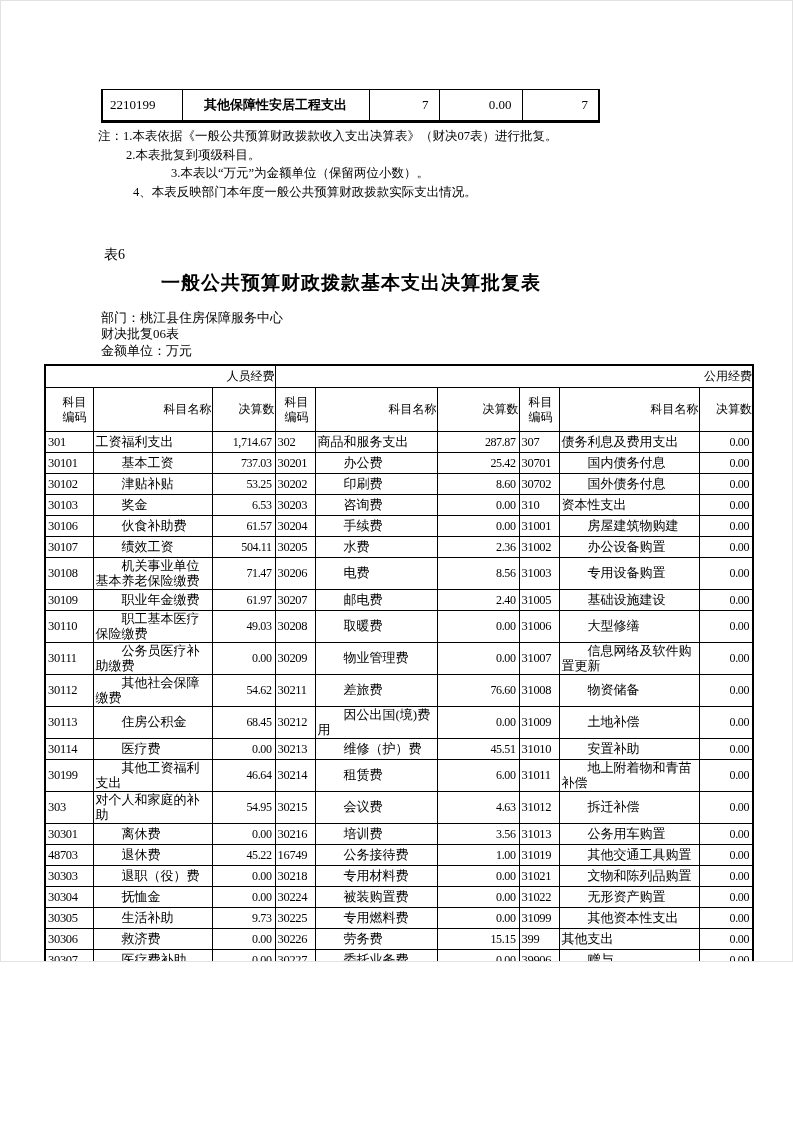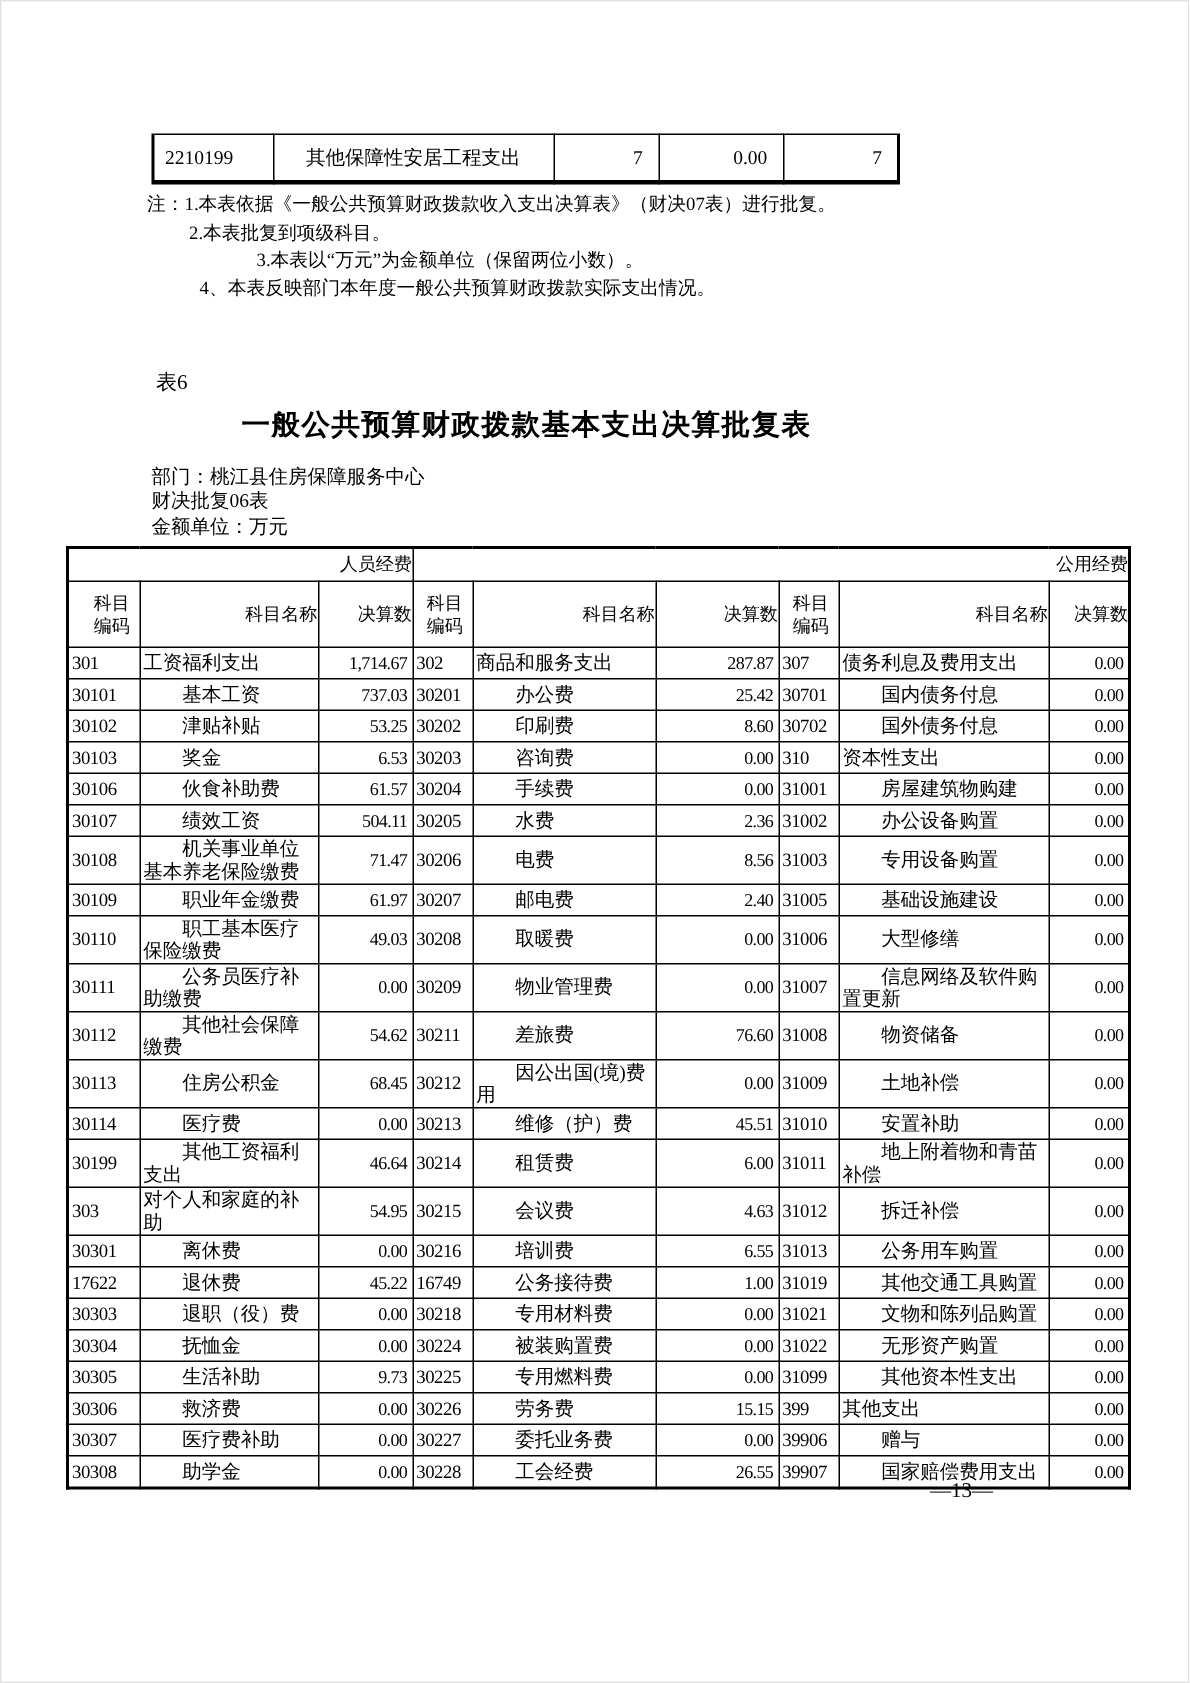--- a/index.html
+++ b/index.html
@@ -2,39 +2,39 @@
 <html><head>
 <meta charset="utf-8">
 <style>
   html,body { margin:0; padding:0; background:#fff; }
   body {
     width:793px; height:1122px;
     font-family:"Liberation Serif","DejaVu Serif",serif;
     color:#000;
   }
   .page {
-    position:relative; width:793px; height:1122px;
+    position:relative; width:793px; height:962px;
     background:#fff; box-sizing:border-box;
     border:1px solid #e2e2e2;
     overflow:hidden;
   }
 
   
   .top-table {
     position:absolute; left:100px; top:88px;
     width:497px; table-layout:fixed; border-collapse:collapse;
     border-left:2px solid #000; border-right:2px solid #000;
     border-top:1px solid #000; border-bottom:3px solid #000;
   }
   .top-table td {
     border:1px solid #000; height:30px;
     font-size:13px; padding:0 8px; overflow:hidden; white-space:nowrap;
   }
   .top-table .t-code { text-align:left; padding-left:7px; }
-  .top-table .t-name { text-align:center; }
+  .top-table .t-name { text-align:center;font-weight:bold; }
   .top-table .t-val  { text-align:right; padding-right:10px; }
 
   
   .notes { position:absolute; left:97px; top:126px; width:650px;
            font-size:12.5px; line-height:18.6px; }
   .note-line { white-space:nowrap; }
   .note-2 { padding-left:28px; }
   .note-3 { padding-left:73px; }
   .note-4 { padding-left:35px; }
 
@@ -311,27 +311,27 @@
           <td class="code">31012</td>
           <td class="name child">拆迁补偿</td>
           <td class="val">0.00</td>
         </tr>
         <tr>
           <td class="code">30301</td>
           <td class="name child">离休费</td>
           <td class="val">0.00</td>
           <td class="code">30216</td>
           <td class="name child">培训费</td>
-          <td class="val">6.55</td>
+          <td class="val">3.56</td>
           <td class="code">31013</td>
           <td class="name child">公务用车购置</td>
           <td class="val">0.00</td>
         </tr>
         <tr>
-          <td class="code">17622</td>
+          <td class="code">48703</td>
           <td class="name child">退休费</td>
           <td class="val">45.22</td>
           <td class="code">16749</td>
           <td class="name child">公务接待费</td>
           <td class="val">1.00</td>
           <td class="code">31019</td>
           <td class="name child">其他交通工具购置</td>
           <td class="val">0.00</td>
         </tr>
         <tr>

